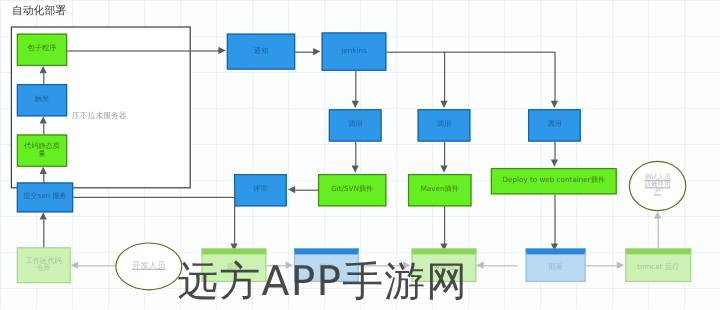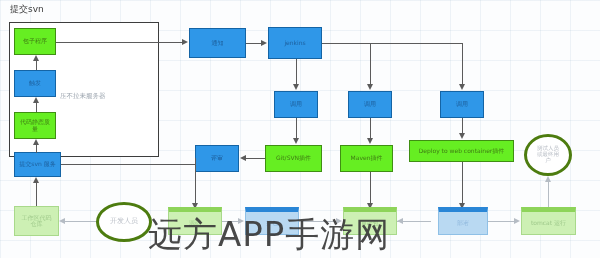--- a/index.html
+++ b/index.html
@@ -43,28 +43,29 @@
   }
   .faded-blue {
     background:#b9d9f2;
     border:1px solid #8fc0e6;
     color:#8fb8dd;
   }
   .faded-green-top { border-top:5px solid #8ed45a; }
   .faded-blue-top  { border-top:5px solid #2a86d6; }
   .ellipse {
     position:absolute;
-    border:3px solid #4d7c0f;
+    border:1px solid #4d7c0f;
     border-radius:50%;
     background:#ffffff;
     display:flex; align-items:center; justify-content:center;
     text-align:center;
     color:#b9bec6;
     line-height:1.05;
     white-space:pre-line;
+    text-decoration:underline;
   }
   .container-box {
     position:absolute;
     background:#ffffff;
     border:1.3px solid #3d3d3d;
   }
   .container-label {
     position:absolute;
     color:#9aa3ad;
     white-space:nowrap;
@@ -98,21 +99,21 @@
     white-space:nowrap;
     font-family:"DejaVu Sans","Liberation Sans",sans-serif;
     pointer-events:none;
   }
 </style>
 </head>
 <body>
 
 <div id="canvas"></div>
 
-<div class="title" style="left:10px; top:3px; font-size:9px;">提交svn</div>
+<div class="title" style="left:10px; top:3px; font-size:9px;">自动化部署</div>
 
 <div class="container-box" style="left:9px; top:22px; width:150px; height:135px;"></div>
 <div class="container-label" style="left:60px; top:92px; font-size:6.5px;">压不拉未服务器</div>
 
 <div class="node green" style="left:14px; top:28px; width:42px; height:27px; font-size:6px;">包子程序</div>
 
 <div class="node blue" style="left:14px; top:70px; width:42px; height:27px; font-size:6px;">触发</div>
 
 <div class="node green" style="left:14px; top:112px; width:42px; height:27px; font-size:6px;">代码静态质
 量</div>

